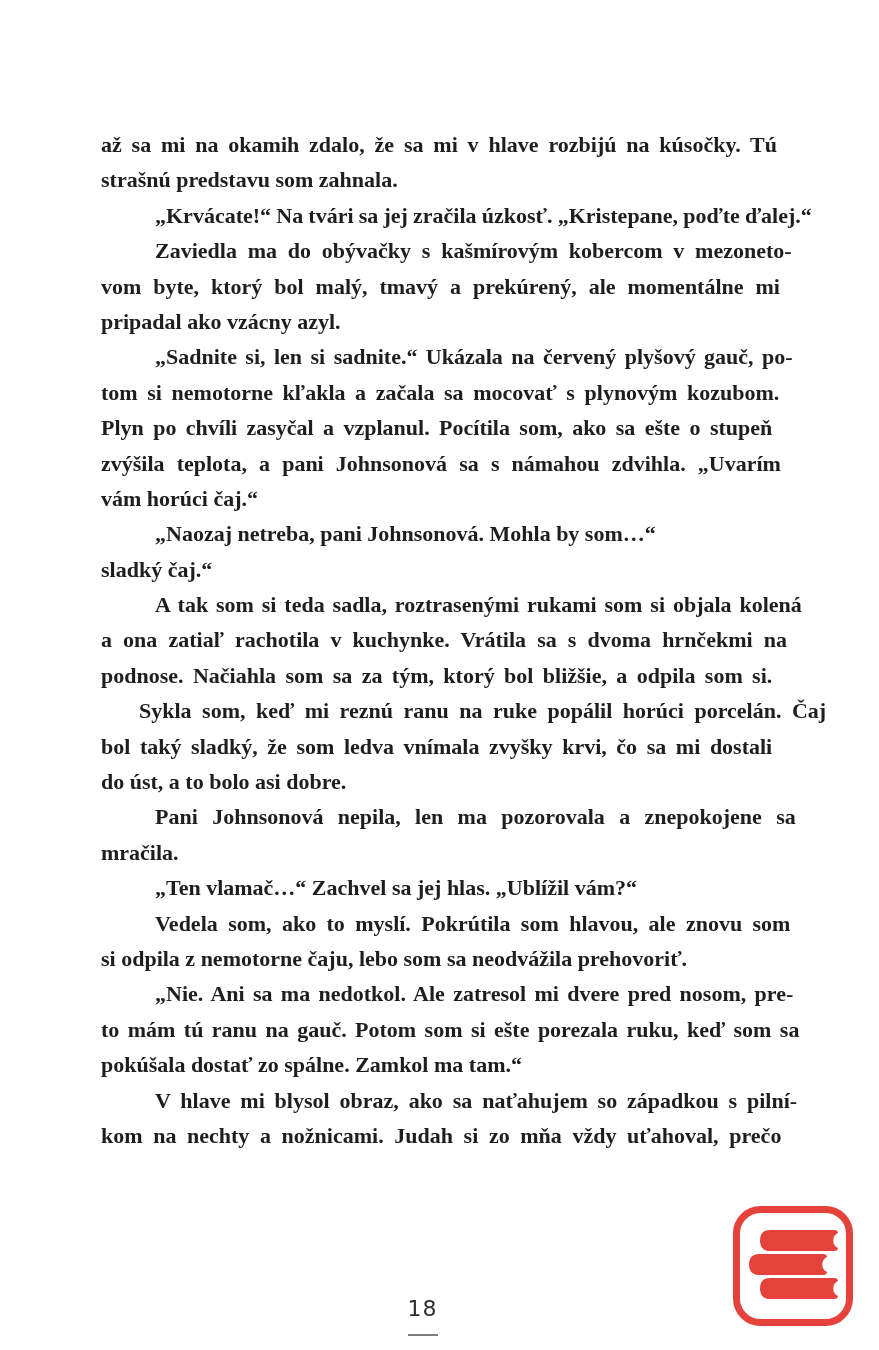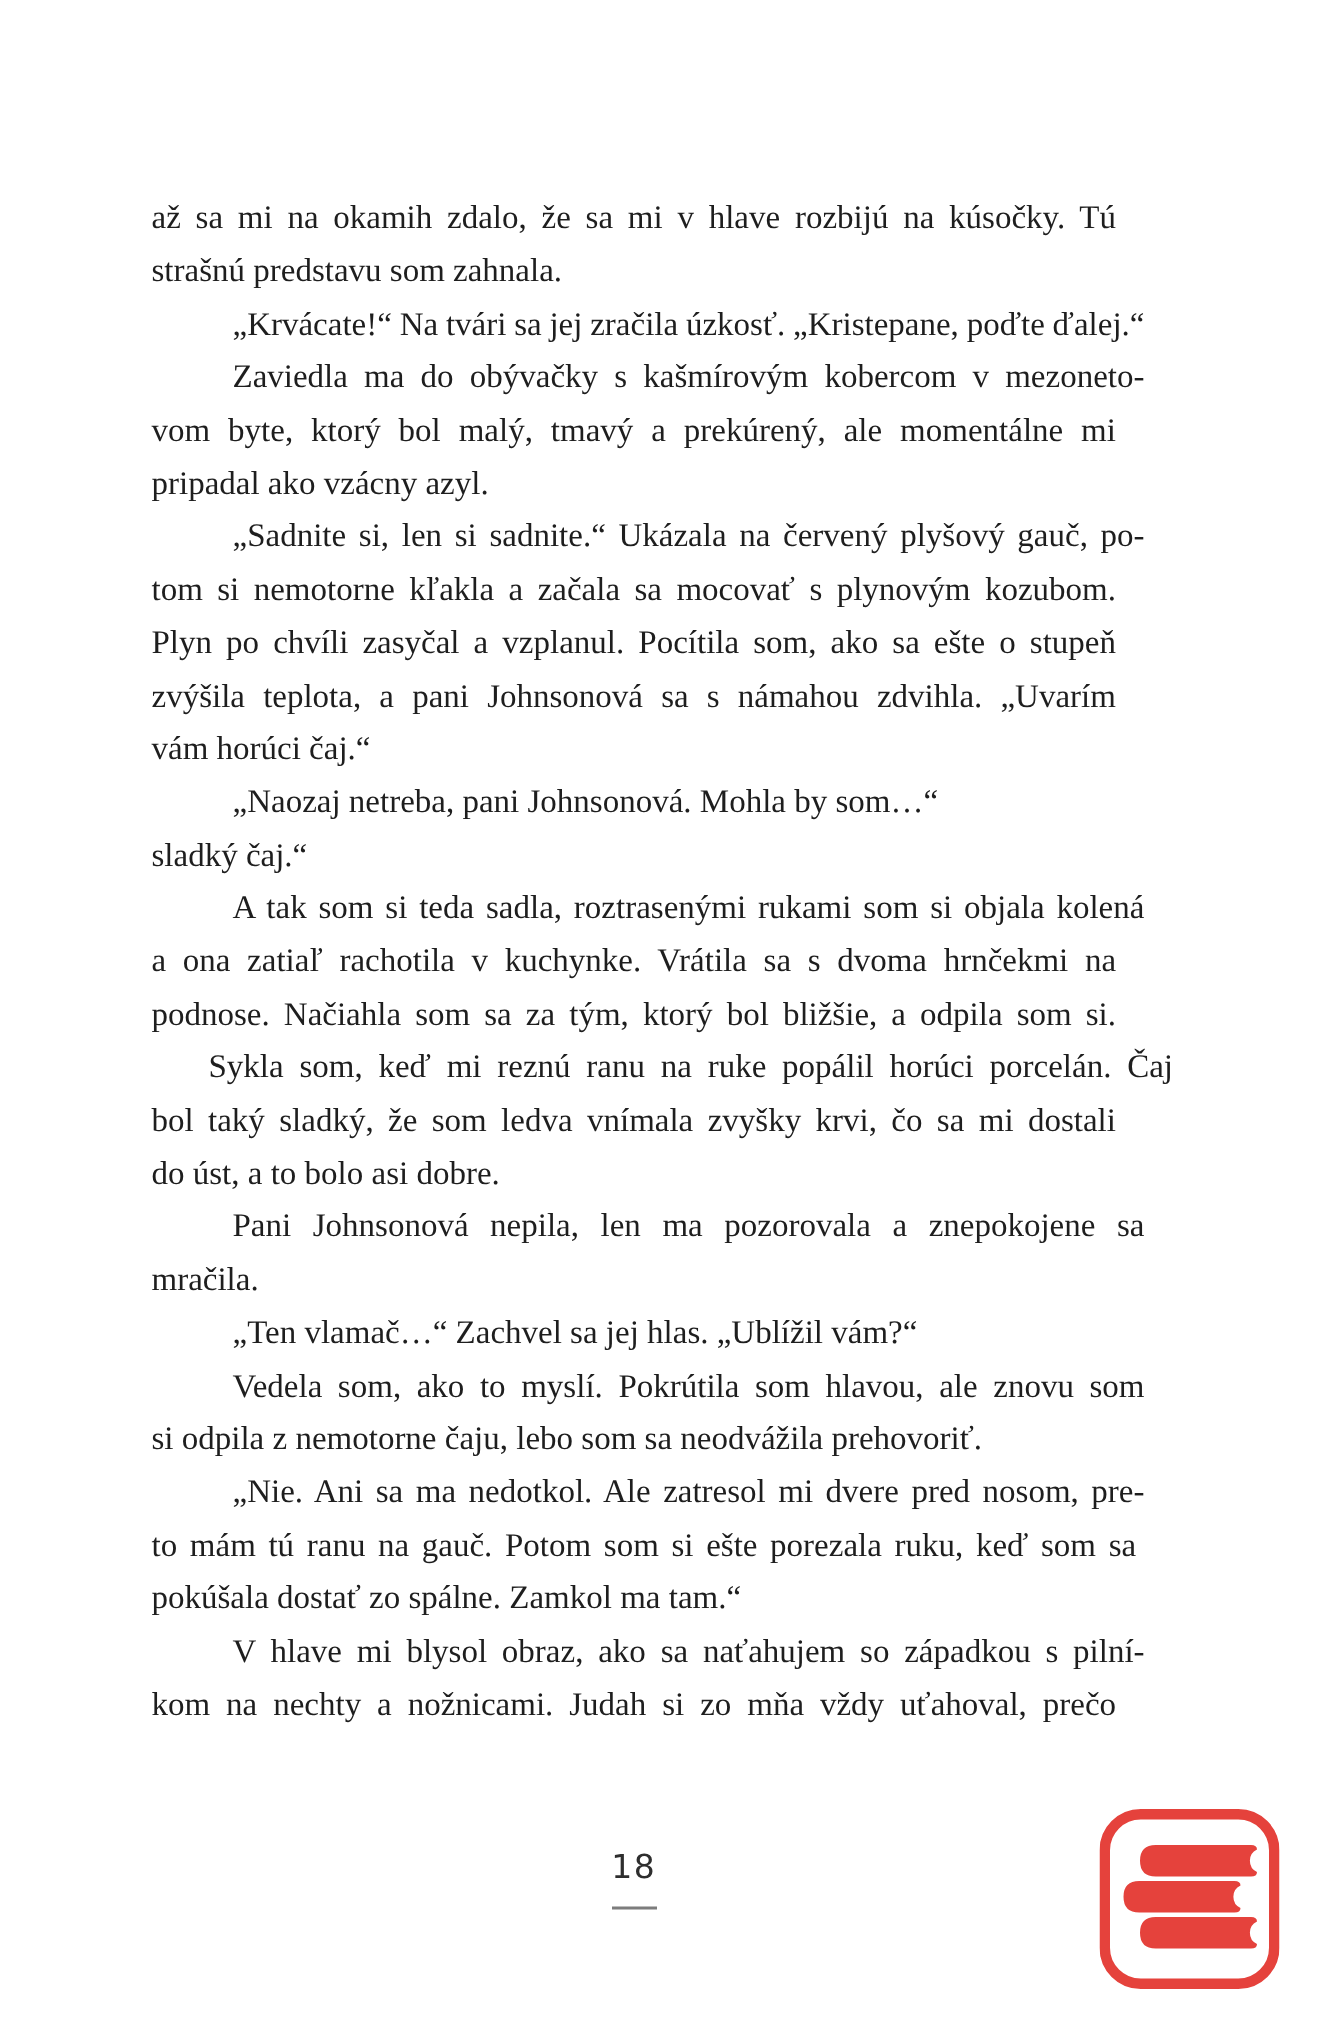--- a/index.html
+++ b/index.html
@@ -24,26 +24,27 @@
     width: 643px;
     color: #1e1e1e;
     font-size: 22px;
     line-height: 35.4px;
     font-kerning: normal;
   }
   .para { margin: 0; }
   .line {
     white-space: nowrap;
     height: 35.4px;
+    font-weight: bold;
   }
   .line.first { margin-left: 54px; }
   .page-footer {
     position: absolute;
     left: 101px;
-    top: 1234px;
+    top: 1297px;
     width: 643px;
     text-align: center;
   }
   .page-number {
     font-family: "DejaVu Sans", "Liberation Sans", sans-serif;
     font-size: 22px;
     line-height: 24px;
     color: #2e2e2e;
     letter-spacing: 1px;
   }

